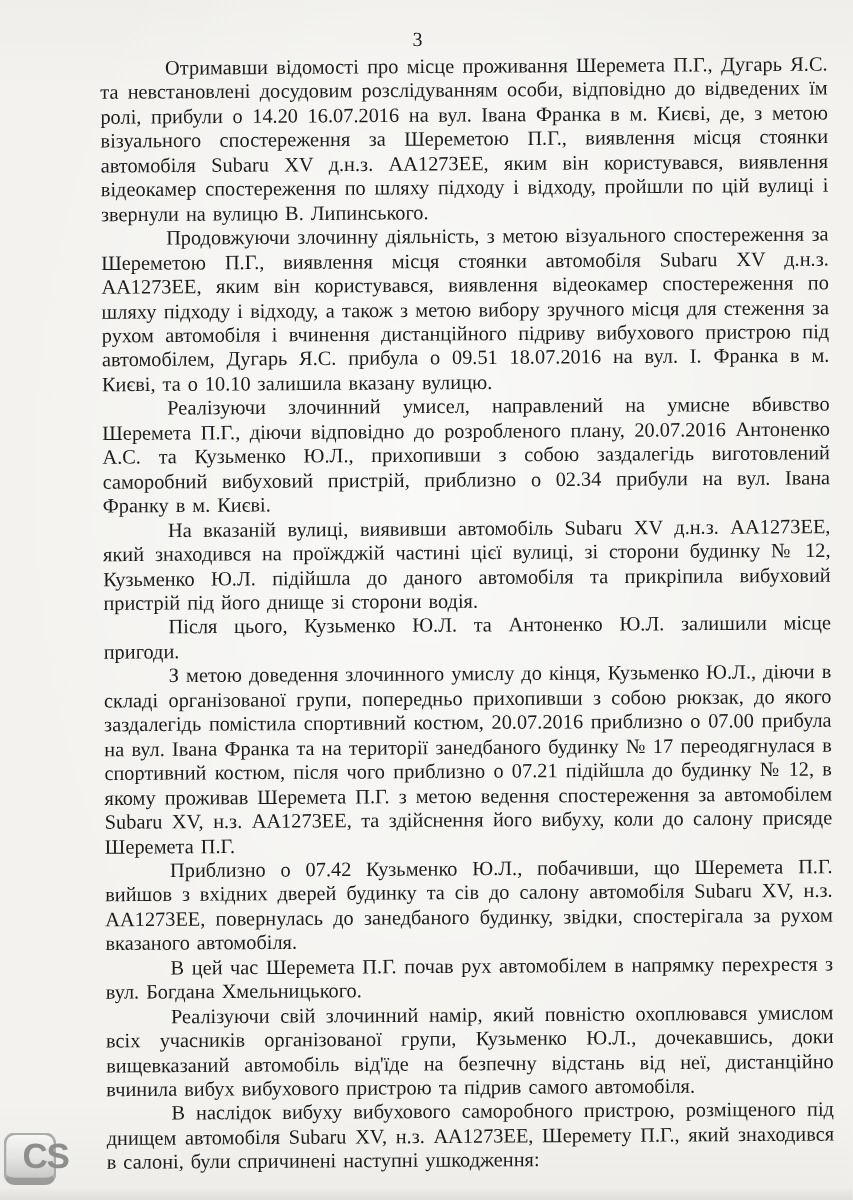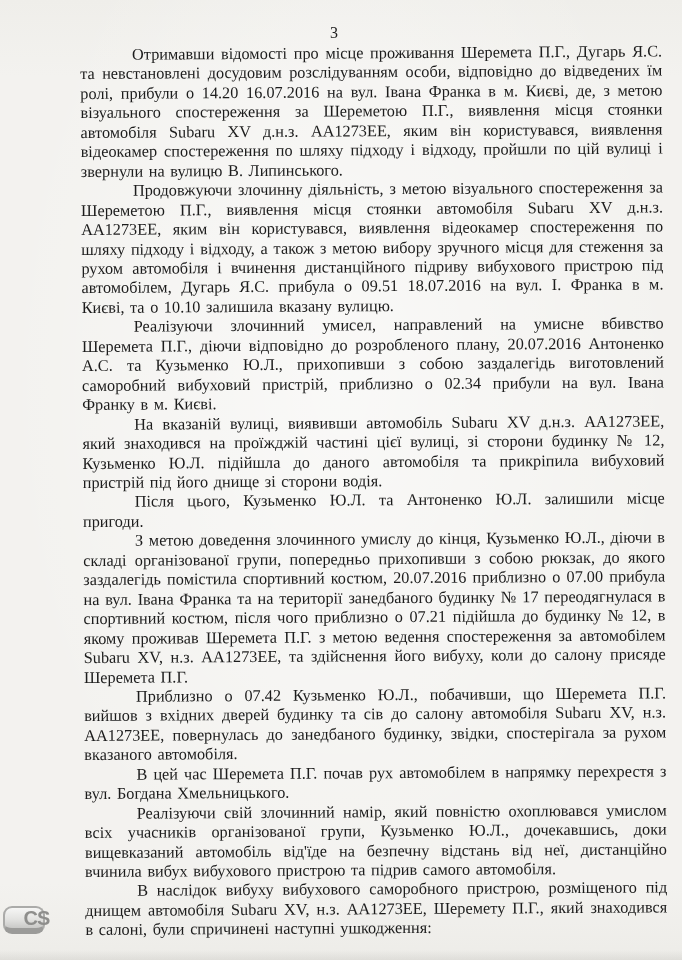--- a/index.html
+++ b/index.html
@@ -102,32 +102,32 @@
   
   .watermark {
     position: absolute;
     left: 3px; top: 906px;
     display: flex;
     align-items: flex-start;
     gap: 10px;
     font-family: "Liberation Sans", "DejaVu Sans", sans-serif;
   }
   .cs-icon {
-    width: 42px; height: 28px;
+    width: 42px; height: 42px;
     border-radius: 9px;
     background: linear-gradient(180deg, #f6f6f5 0%, #e3e3e1 55%, #c9c9c7 100%);
     border: 2px solid #ababa9;
     border-bottom-width: 6px;
     border-bottom-color: #9b9b99;
     box-sizing: border-box;
     display: flex;
     align-items: center;
     justify-content: center;
     font-weight: bold;
-    font-size: 20px;
+    font-size: 28px;
     letter-spacing: -1px;
     color: #8e8e8c;
     padding-left: 25px;
   }
   .wm-text { padding-top: 6px; }
   .wm-line1 {
     font-size: 15px;
     color: #bdbcb9;
     letter-spacing: 0.5px;
   }

